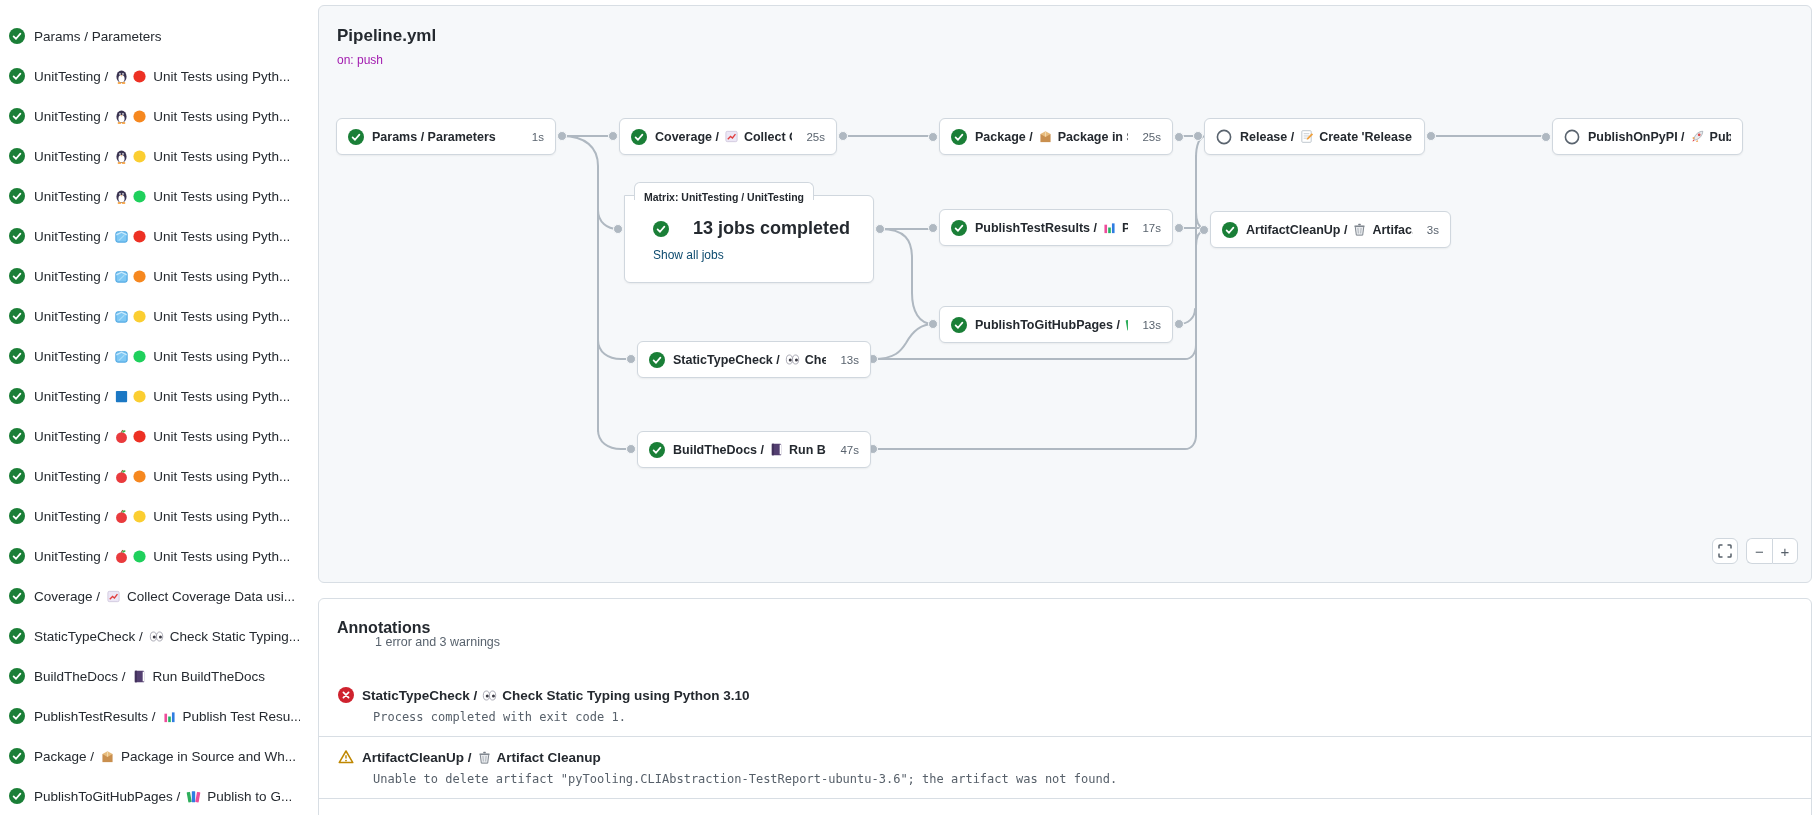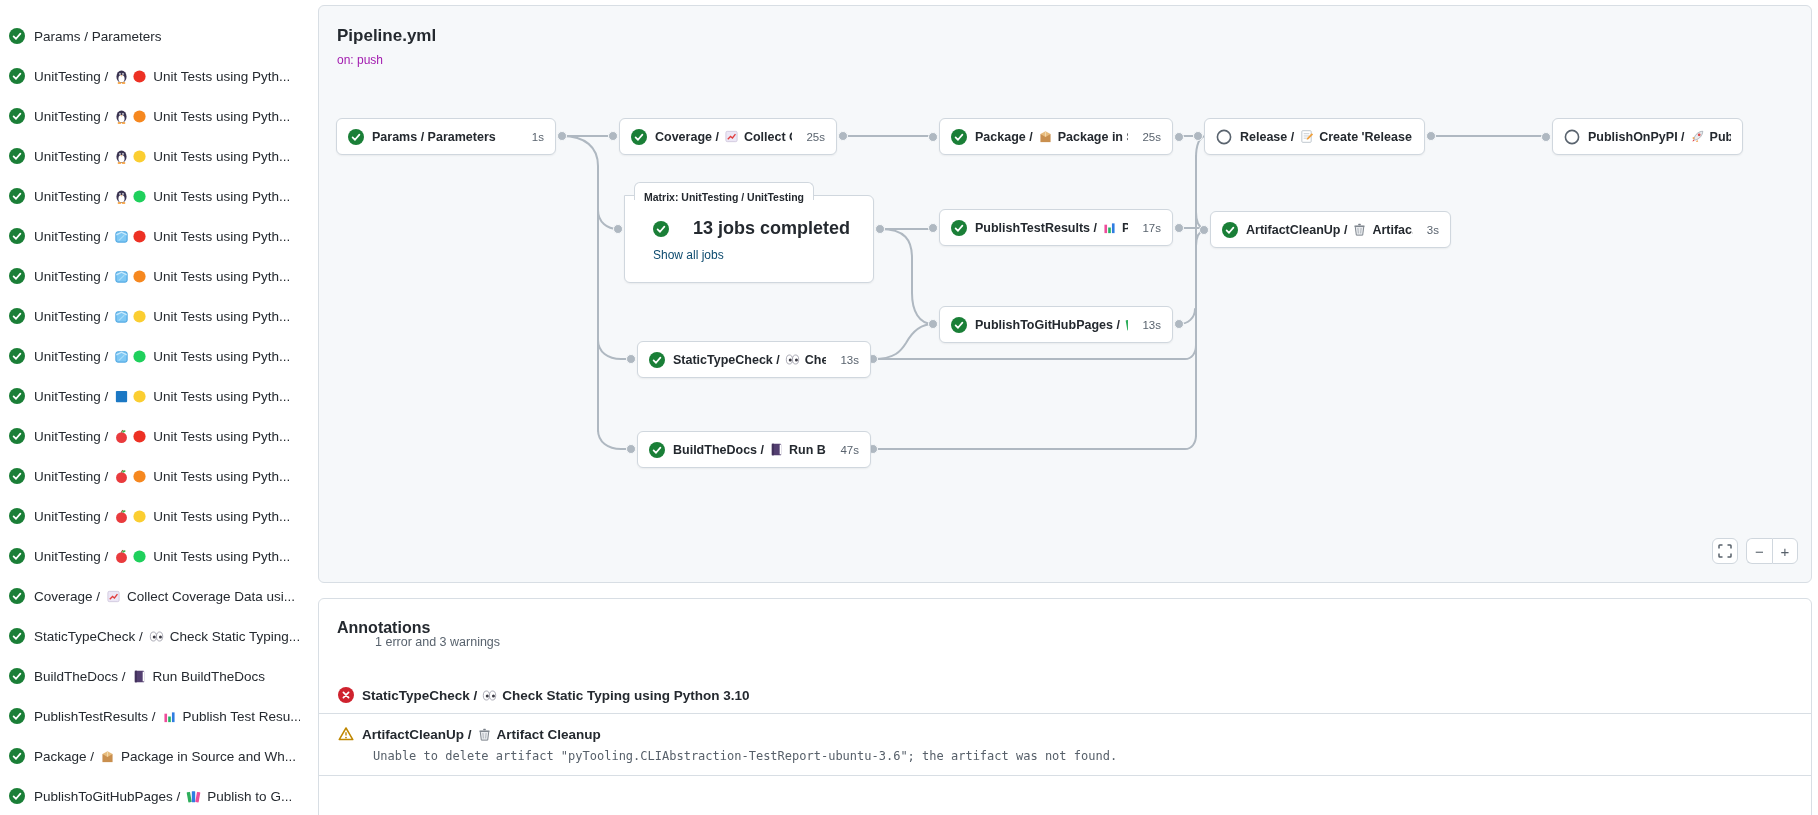--- a/index.html
+++ b/index.html
@@ -844,20 +844,21 @@
                 <svg viewBox="0 0 16 16">
                   <ellipse cx="4.7" cy="8" rx="3.3" ry="4.8" fill="#fff" stroke="#8f8f9c" stroke-width="0.8"></ellipse>
                   <ellipse cx="11.3" cy="8" rx="3.3" ry="4.8" fill="#fff" stroke="#8f8f9c" stroke-width="0.8"></ellipse>
                   <circle cx="5.6" cy="8.6" r="1.6" fill="#3c3b45"></circle>
                   <circle cx="12.2" cy="8.6" r="1.6" fill="#3c3b45"></circle>
                 </svg>
               </span>
               <span>Check Static Typing using Python 3.10</span>
             </span>
           </div>
+          <div class="ann-msg">Process completed with exit code 1.</div>
         </div>
         <div class="ann-item">
           <div class="ann-title">
             <span class="st-ic">
               <svg viewBox="0 0 16 16">
                 <path d="M8 2 L14.8 13.6 H1.2 Z" fill="none" stroke="#bf8700" stroke-width="1.5" stroke-linejoin="round"></path>
                 <rect x="7.3" y="6" width="1.4" height="3.8" rx="0.7" fill="#bf8700"></rect>
                 <circle cx="8" cy="11.6" r="0.9" fill="#bf8700"></circle>
               </svg>
             </span>

